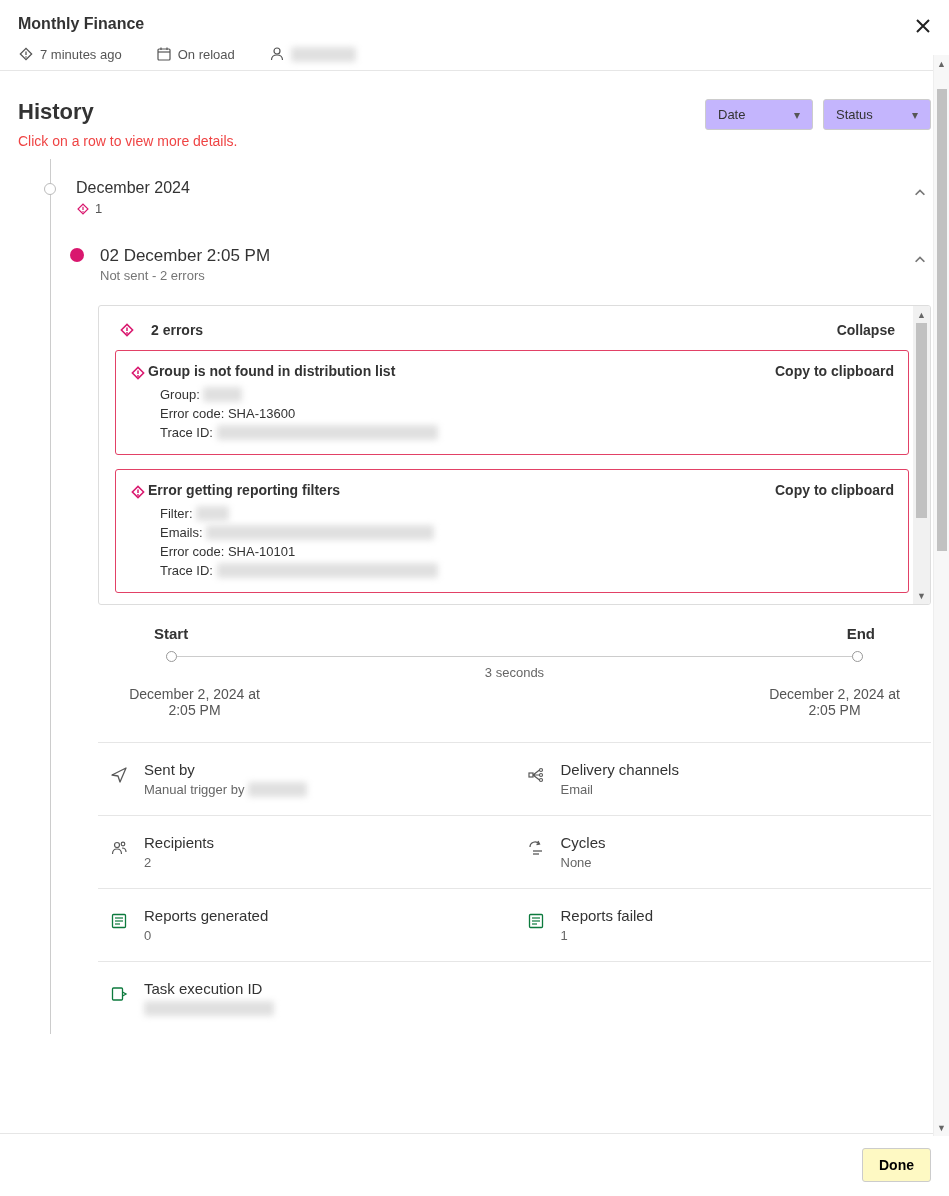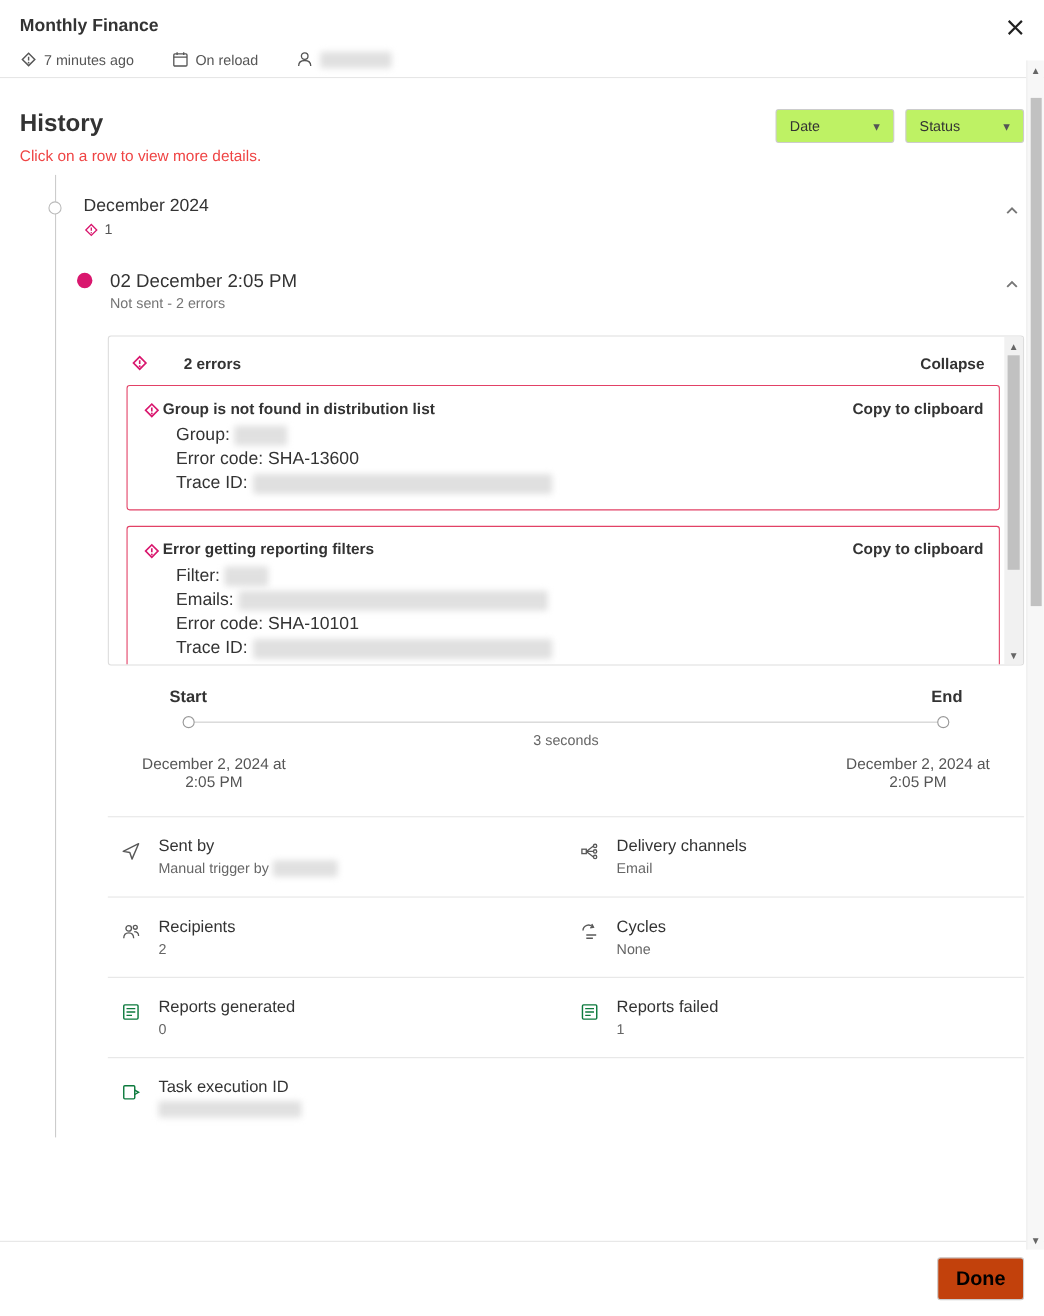--- a/index.html
+++ b/index.html
@@ -68,21 +68,21 @@
   .history-head-row {
     display: flex;
     justify-content: space-between;
     align-items: flex-start;
   }
   .history-title { font-size: 22px; font-weight: 700; color: #333; }
   .history-sub { font-size: 14px; color: #ef4444; margin-top: 8px; }
   .filters { display: flex; gap: 10px; }
   .filter-btn {
     border: 1px solid #ccc;
-    background: #bef264;
+    background: #c4b5fd;
     border-radius: 3px;
     padding: 7px 12px;
     font-size: 13px;
     color: #333;
     width: 108px;
     display: flex;
     justify-content: space-between;
     align-items: center;
     cursor: pointer;
   }
@@ -158,37 +158,37 @@
     font-size: 9px; color: #666;
   }
   .scroll-thumb { width: 11px; background:#c1c1c1; flex-grow:0; height: 195px; margin-top:0; }
   .scroll-track-rest { flex: 1; }
 
   .errors-head {
     display: flex;
     align-items: center;
     padding: 0 4px 12px 4px;
   }
-  .errors-head-left { display: flex; gap: 32px; font-size: 14px; font-weight: 600; color: #333; }
+  .errors-head-left { display: flex; gap: 16px; font-size: 14px; font-weight: 600; color: #333; }
   .errors-collapse { margin-left: auto; font-size: 14px; font-weight: 600; cursor: pointer; padding-right: 10px; }
 
   .error-box {
     border: 1px solid #e24166;
     border-radius: 3px;
     padding: 12px 14px 14px 14px;
     margin-bottom: 14px;
   }
   .error-box-head {
     display: flex;
     align-items: flex-start;
     gap: 2px;
   }
   .error-box-title { font-size: 14px; font-weight: 600; color: #333; flex:1; }
   .error-copy { font-size: 14px; font-weight: 600; color: #333; cursor: pointer; }
-  .error-body { padding-left: 30px; margin-top: 6px; font-size: 16px; color: #333; }
+  .error-body { padding-left: 30px; margin-top: 6px; font-size: 13px; color: #333; }
   .error-body div { margin-top: 4px; }
 
   .timeline-bar {
     margin-top: 20px;
     padding: 0 10px;
   }
   .tb-labels { display: flex; justify-content: space-between; font-size: 15px; font-weight: 600; color: #333; padding: 0 46px; }
   .tb-line-wrap { position: relative; margin-top: 14px; padding: 0 58px; }
   .tb-line { height: 1px; background: #ccc; position: relative; }
   .tb-dot { width: 11px; height: 11px; border: 1px solid #999; background:#fff; border-radius:50%; position:absolute; top:-5px; }
@@ -225,24 +225,24 @@
 
   .footer {
     border-top: 1px solid #e6e6e6;
     padding: 14px 18px;
     display: flex;
     justify-content: flex-end;
     background: #fff;
   }
   .done-btn {
     border: 1px solid #ccc;
-    background: #c2410c;
+    background: #fef9c3;
     padding: 8px 16px;
     border-radius: 3px;
-    font-size: 18px;
+    font-size: 14px;
     font-weight: 600;
     cursor: pointer;
   }
 
   .outer-scrollbar {
     position: absolute;
     top: 55px;
     right: 0;
     bottom: 60px;
     width: 16px;

